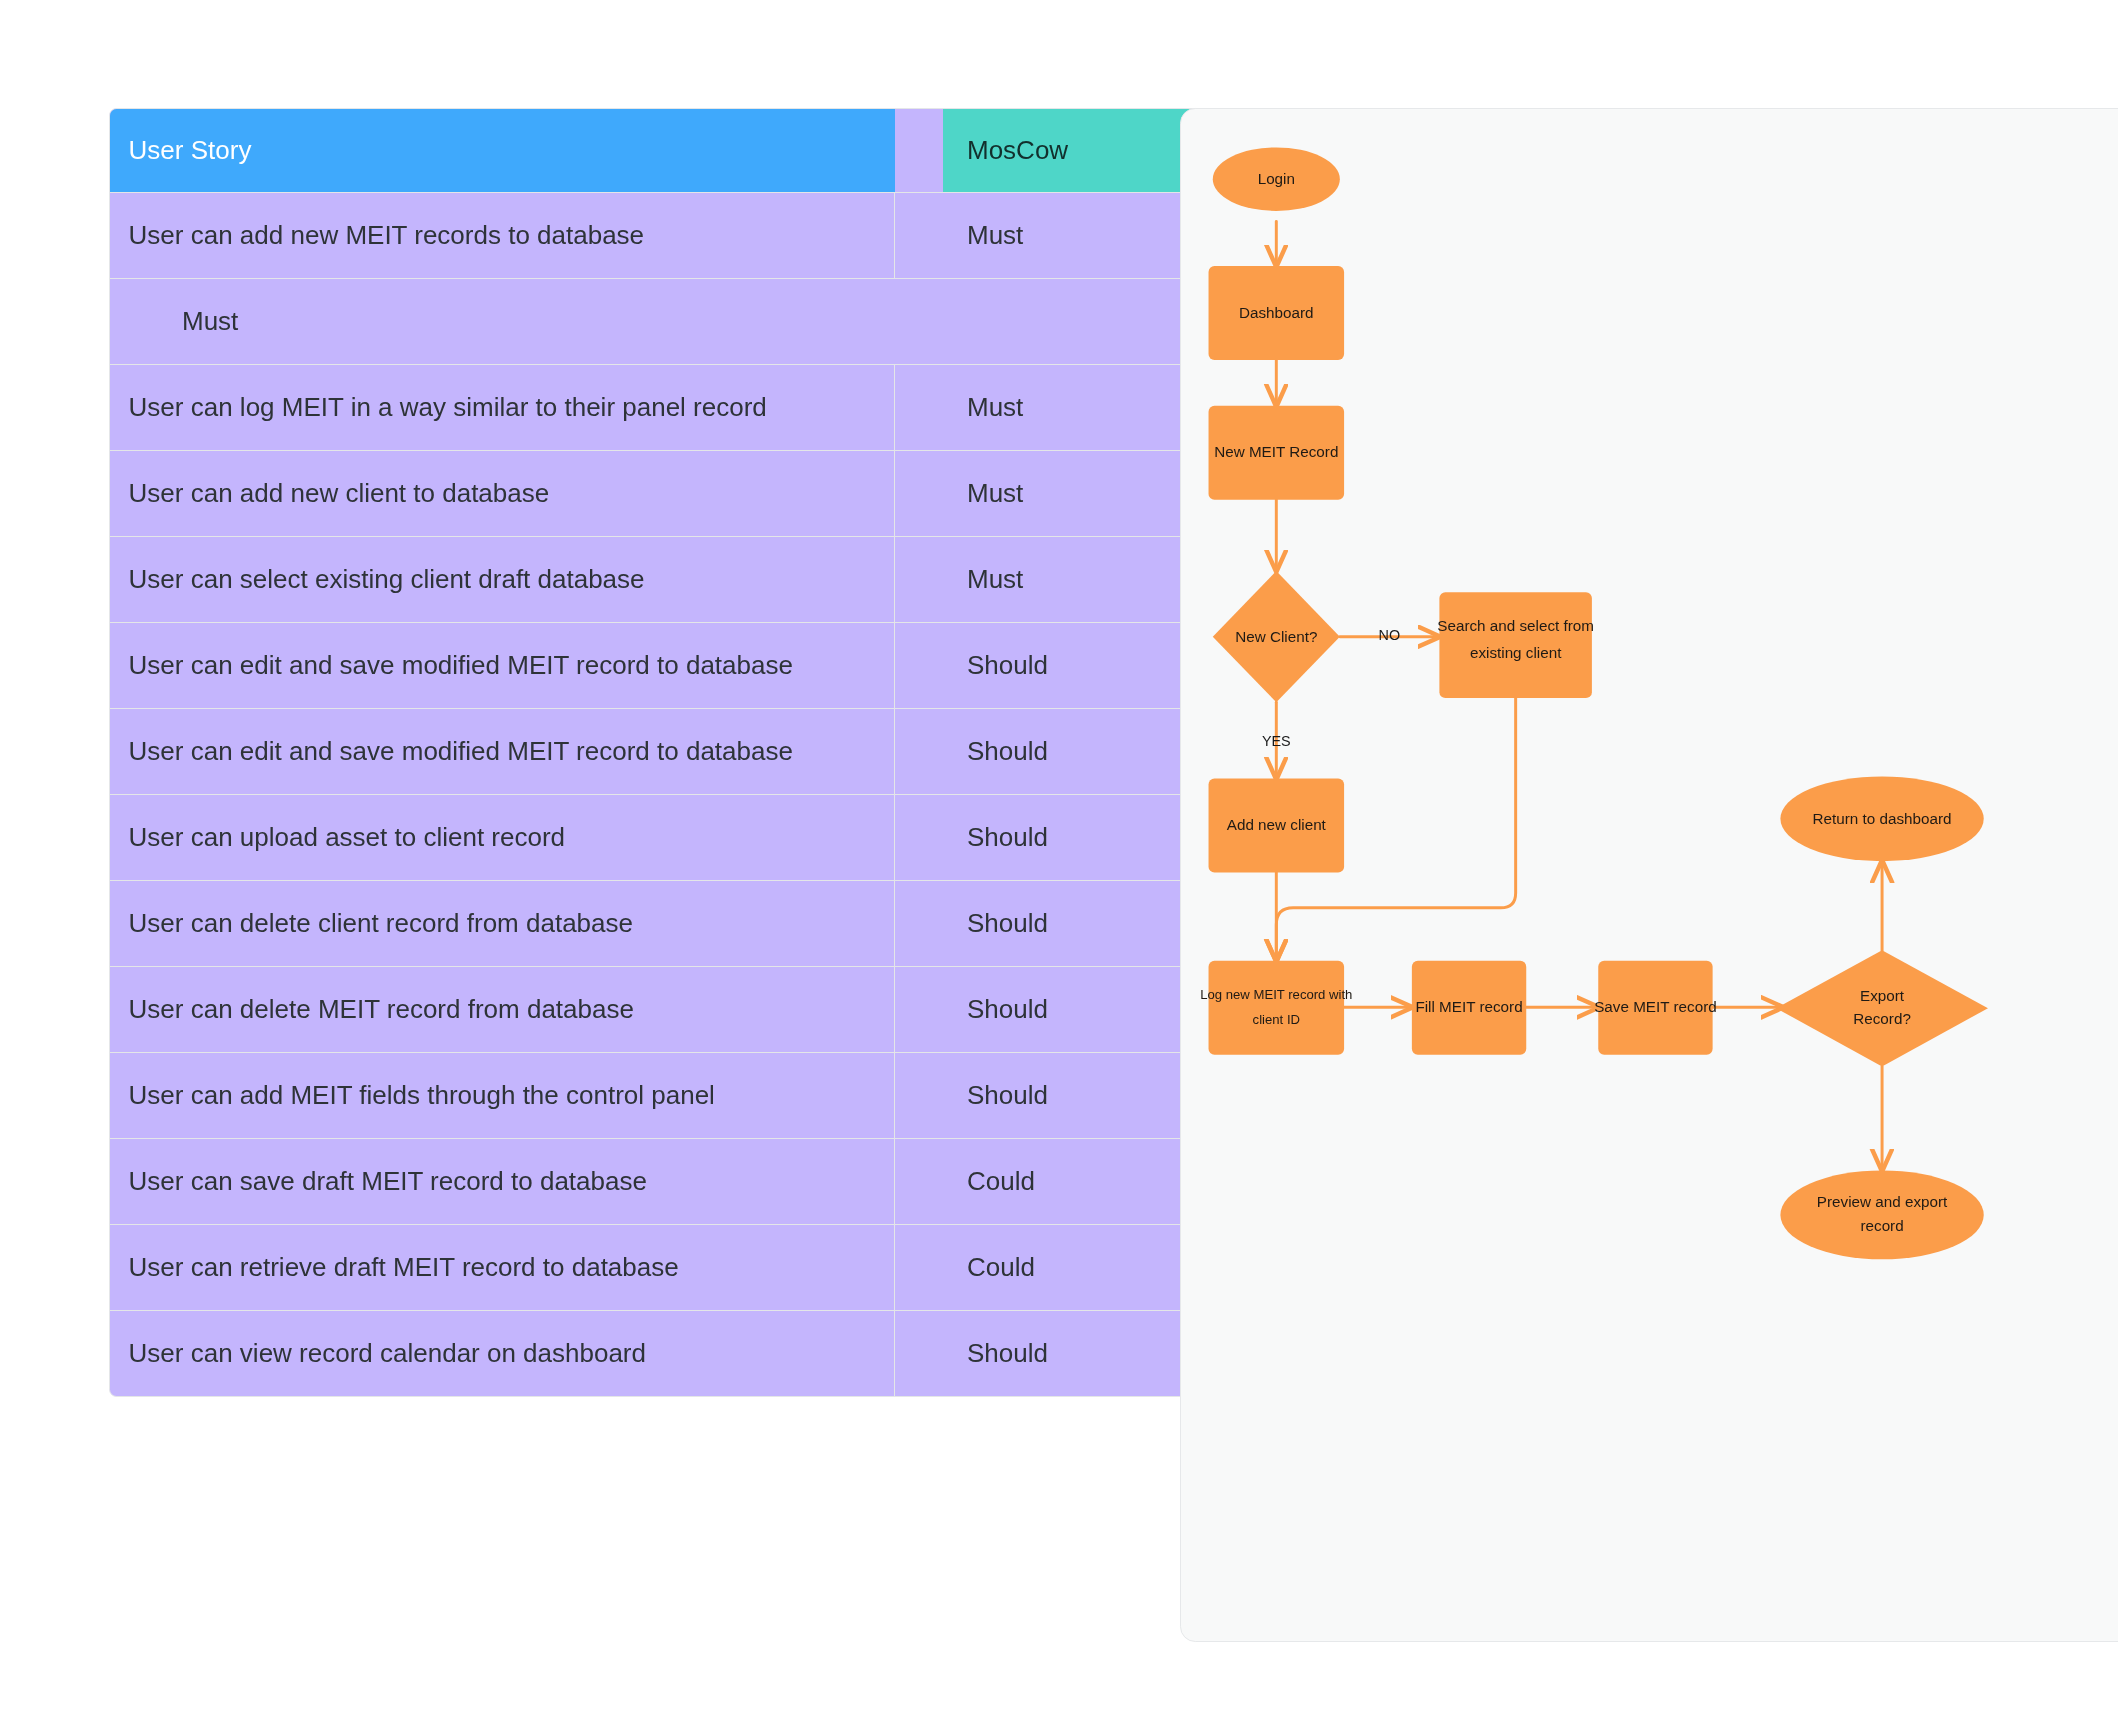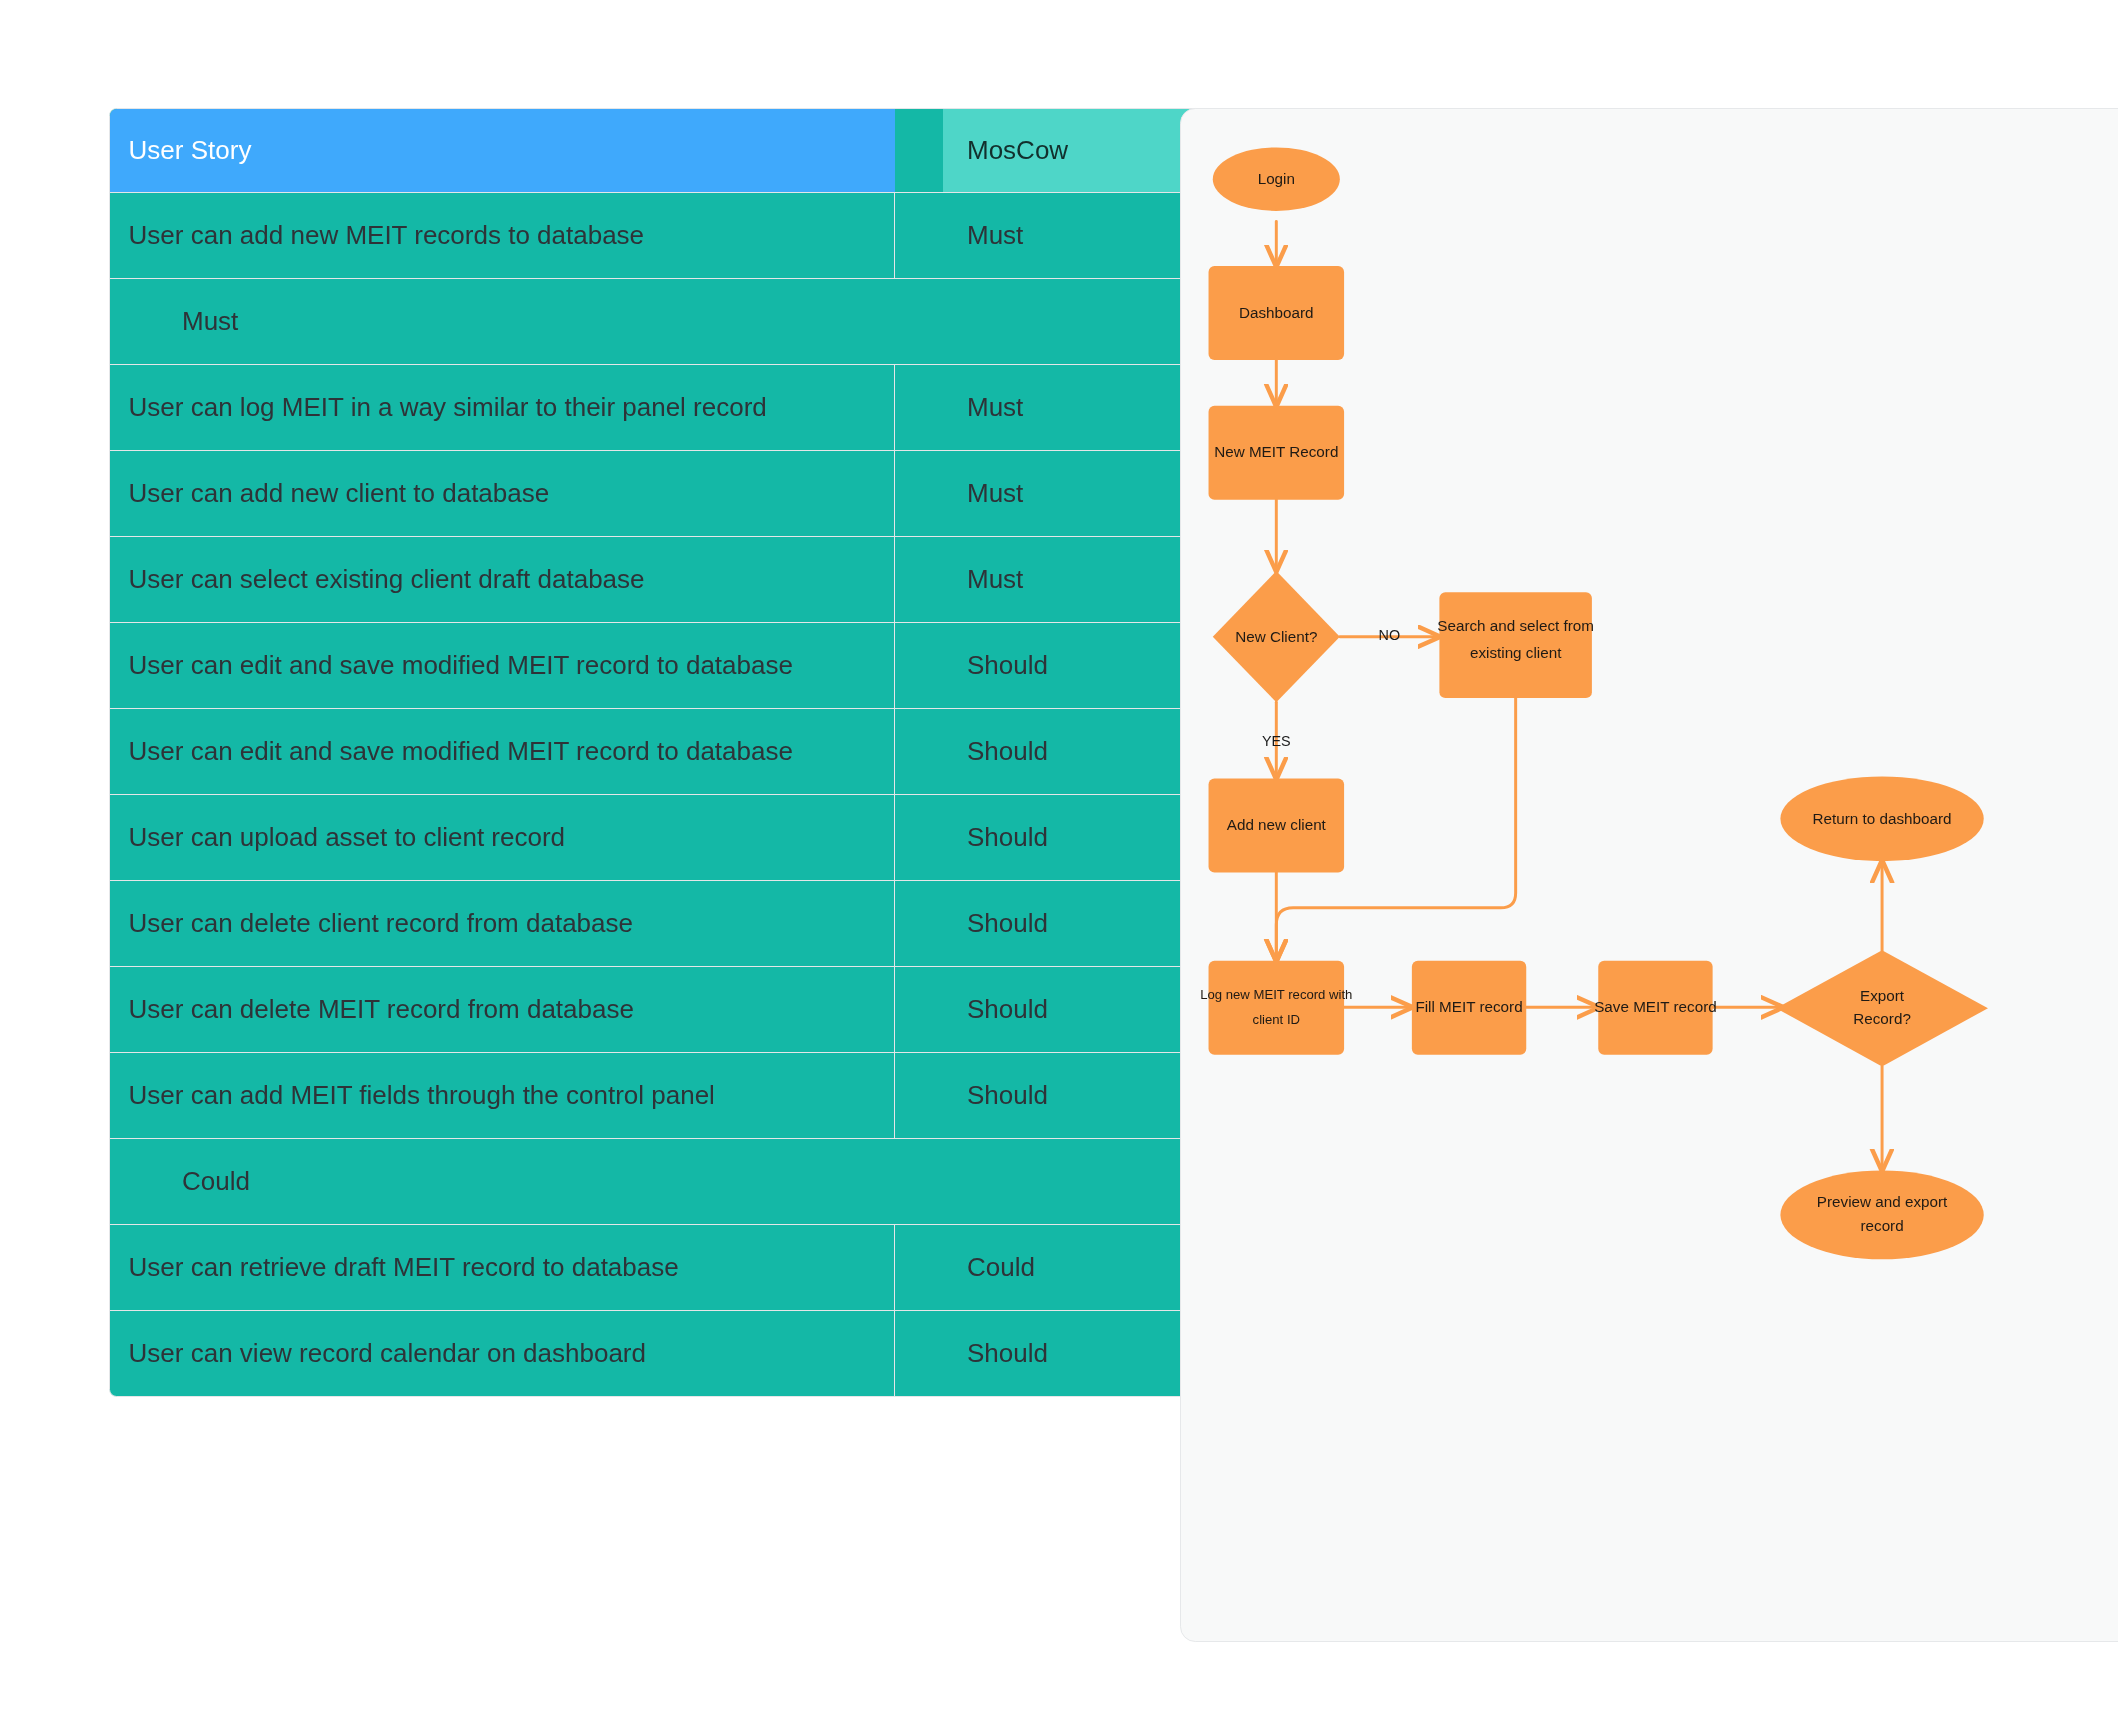--- a/index.html
+++ b/index.html
@@ -12,21 +12,21 @@
   #root { position: relative; width: 2563px; height: 1736px; }
 
   
   #story-table {
     position: absolute;
     left: 109px; top: 108px;
     width: 1118px;
     border: 1.3px solid #e4e6e8;
     border-radius: 7.6px;
     overflow: hidden;
-    background: #14b8a6;
+    background: #c4b5fd;
   }
   .tbl-row { display: flex; width: 100%; }
   .tbl-row + .tbl-row { border-top: 1.3px solid #e4e6e8; }
   .cell-story {
     width: 785px;
     padding: 16px 18.6px;
     display: flex; align-items: center;
     font-size: 26px;
     line-height: 1.42;
     color: #2e3338;
@@ -133,20 +133,21 @@
     </div>
     <div class="tbl-row">
       <div class="cell-story">User can delete MEIT record from database</div>
       <div class="cell-moscow">Should</div>
     </div>
     <div class="tbl-row">
       <div class="cell-story">User can add MEIT fields through the control panel</div>
       <div class="cell-moscow">Should</div>
     </div>
     <div class="tbl-row">
+      <div class="cell-story">User can save draft MEIT record to database</div>
       <div class="cell-moscow">Could</div>
     </div>
     <div class="tbl-row">
       <div class="cell-story">User can retrieve draft MEIT record to database</div>
       <div class="cell-moscow">Could</div>
     </div>
     <div class="tbl-row">
       <div class="cell-story">User can view record calendar on dashboard</div>
       <div class="cell-moscow">Should</div>
     </div>

